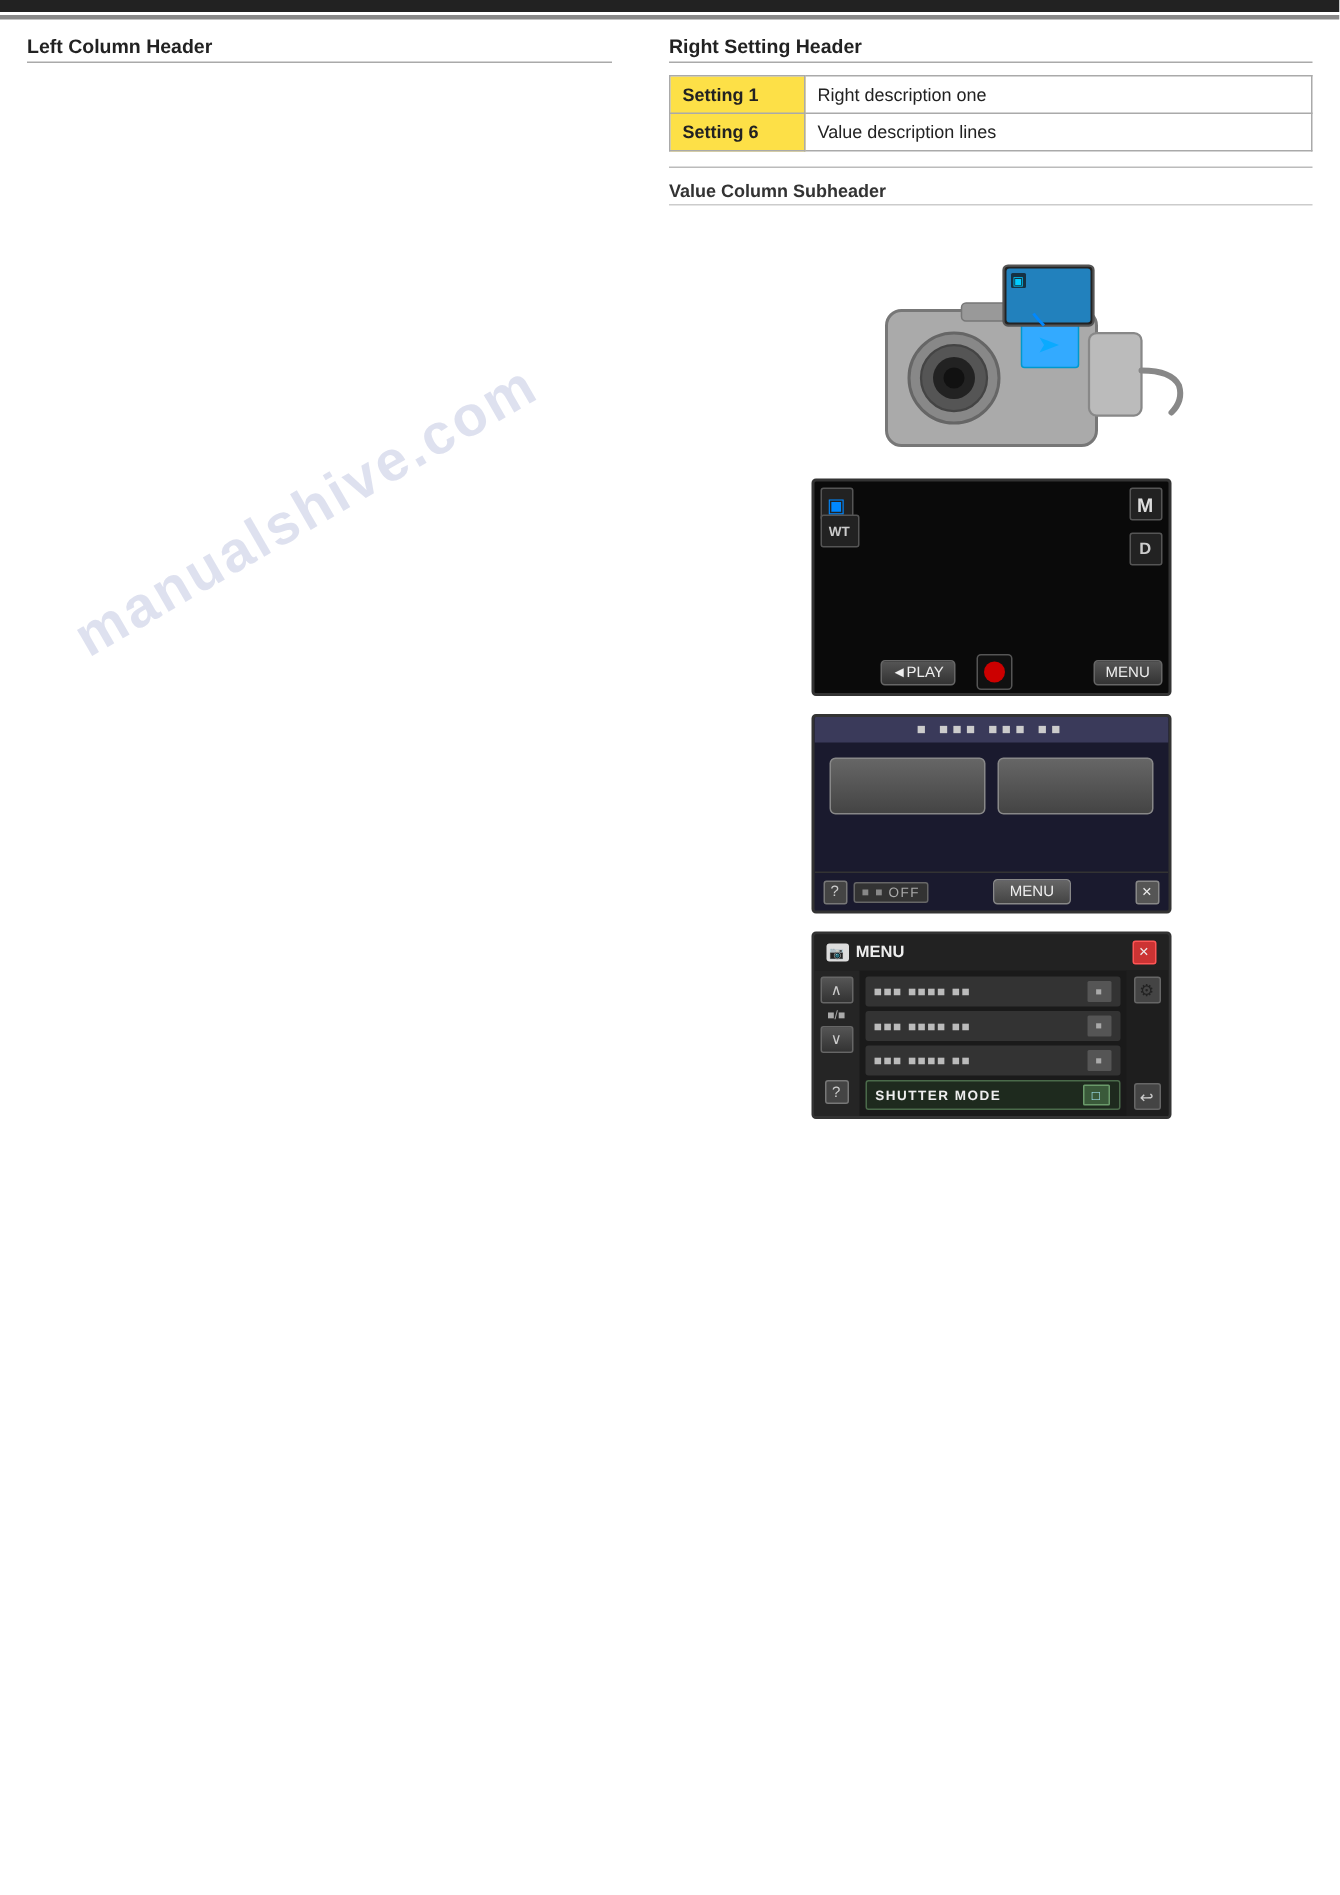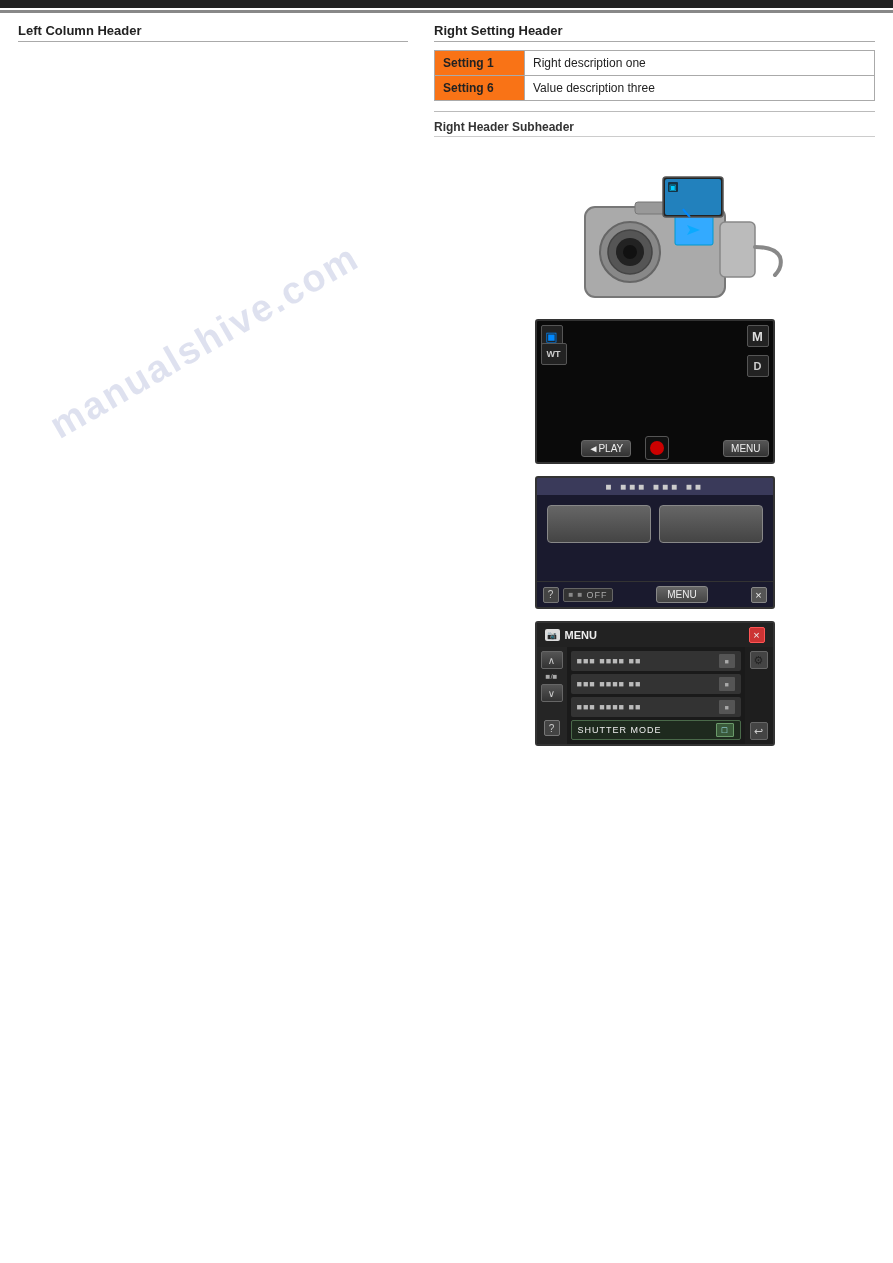--- a/index.html
+++ b/index.html
@@ -25,21 +25,21 @@
       height: 3px;
       background: #888;
       margin-bottom: 0;
     }
 
     
     .main-layout {
       display: flex;
       flex-direction: row;
       padding: 10px 18px 0 18px;
-      gap: 16px;
+      gap: 28px;
     }
     .left-col {
       flex: 0 0 390px;
       max-width: 390px;
     }
     .right-col {
       flex: 1;
       min-width: 0;
     }
 
@@ -69,21 +69,21 @@
       margin-bottom: 10px;
     }
     .settings-table td {
       border: 1px solid #aaa;
       padding: 5px 8px;
       vertical-align: top;
     }
     .settings-table td:first-child {
       width: 90px;
       font-weight: bold;
-      background: #f97316;
+      background: #fde047;
     }
 
     
     .watermark {
       position: absolute;
       top: 320px;
       left: 30px;
       font-size: 38px;
       font-weight: bold;
       color: rgba(160, 170, 210, 0.35);
@@ -327,21 +327,21 @@
       border: 1px solid #4a6a4a;
       border-radius: 2px;
       display: flex;
       align-items: center;
       padding: 0 6px;
       justify-content: space-between;
     }
     .shutter-text {
       color: #eee;
       font-size: 9px;
-      font-weight: normal;
+      font-weight: bold;
       letter-spacing: 1px;
       text-align: right;
     }
     .shutter-badge {
       width: 18px;
       height: 14px;
       background: #3a5a3a;
       border: 1px solid #6a9a6a;
       border-radius: 1px;
       display: flex;
@@ -408,28 +408,28 @@
     <div class="col-header">Right Setting Header</div>
 
     <table class="settings-table">
       <tbody>
         <tr>
           <td>Setting 1</td>
           <td>Right description one</td>
         </tr>
         <tr>
           <td>Setting 6</td>
-          <td>Value description three</td>
+          <td>Value description lines</td>
         </tr>
       </tbody>
     </table>
 
     <hr class="divider-line">
 
-    <div class="col-subheader">Right Header Subheader</div>
+    <div class="col-subheader">Value Column Subheader</div>
 
     <div class="cam-svg-wrap">
       <svg width="260" height="160" viewBox="0 0 260 160">
 
         <rect x="60" y="60" width="140" height="90" rx="10" fill="#aaa" stroke="#777" stroke-width="2"></rect>
 
         <circle cx="105" cy="105" r="30" fill="#888" stroke="#666" stroke-width="2"></circle>
         <circle cx="105" cy="105" r="22" fill="#555" stroke="#444" stroke-width="1.5"></circle>
         <circle cx="105" cy="105" r="14" fill="#222"></circle>
         <circle cx="105" cy="105" r="7" fill="#111"></circle>

